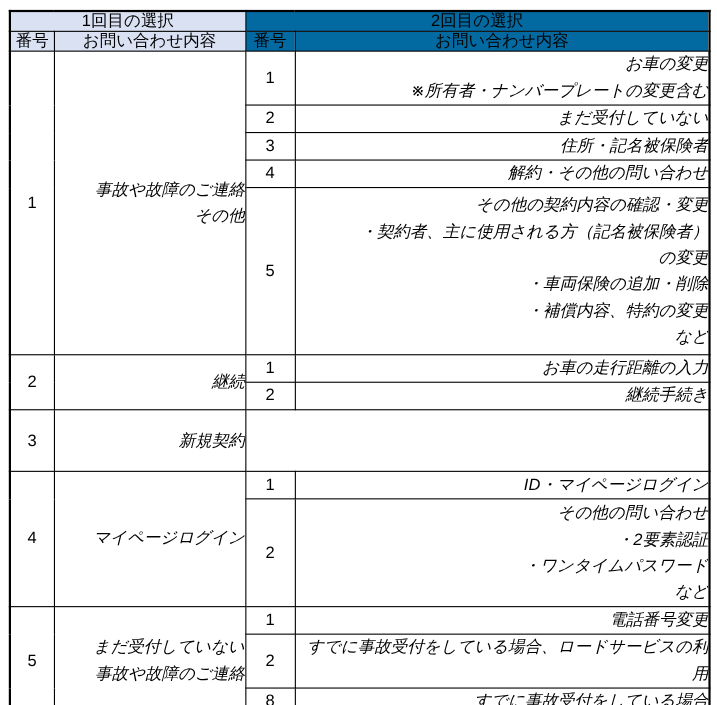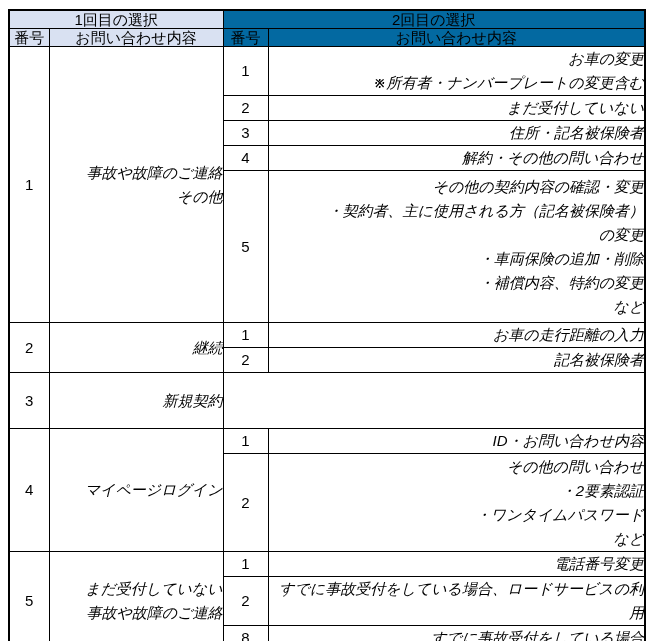--- a/index.html
+++ b/index.html
@@ -110,34 +110,34 @@
       </tr>
 
       <tr style="height:25px">
         <td rowspan="2" class="num-cell">2</td>
         <td rowspan="2" class="text-cell">継続</td>
         <td class="num-cell">1</td>
         <td class="text-cell">お車の走行距離の入力</td>
       </tr>
       <tr style="height:25px">
         <td class="num-cell">2</td>
-        <td class="text-cell">記名被保険者</td>
+        <td class="text-cell">継続手続き</td>
       </tr>
 
       <tr style="height:56px">
         <td class="num-cell">3</td>
         <td class="text-cell">新規契約</td>
         <td colspan="2" class="empty-cell"></td>
       </tr>
 
       <tr style="height:25px">
         <td rowspan="2" class="num-cell">4</td>
         <td rowspan="2" class="text-cell">マイページログイン</td>
         <td class="num-cell">1</td>
-        <td class="text-cell">ID・お問い合わせ内容</td>
+        <td class="text-cell">ID・マイページログイン</td>
       </tr>
       <tr style="height:98px">
         <td class="num-cell">2</td>
         <td class="text-cell">その他の問い合わせ
 ・2要素認証
 ・ワンタイムパスワード
 など</td>
       </tr>
 
       <tr style="height:25px">

